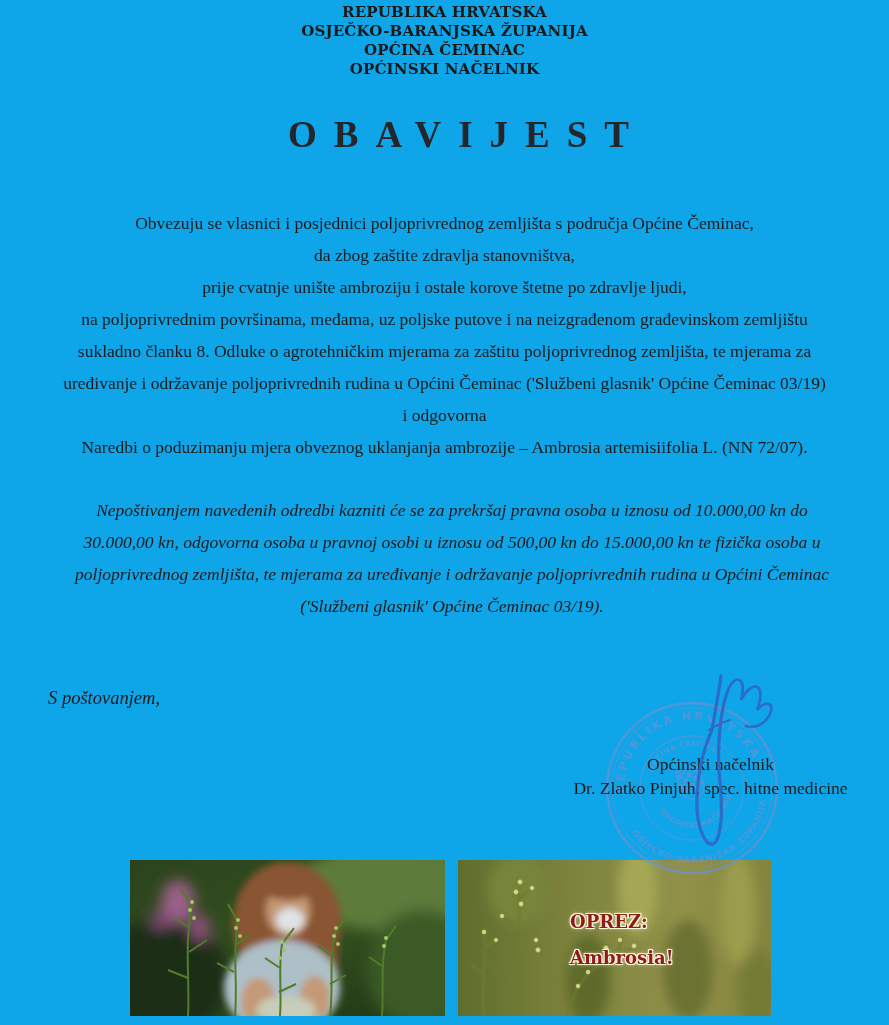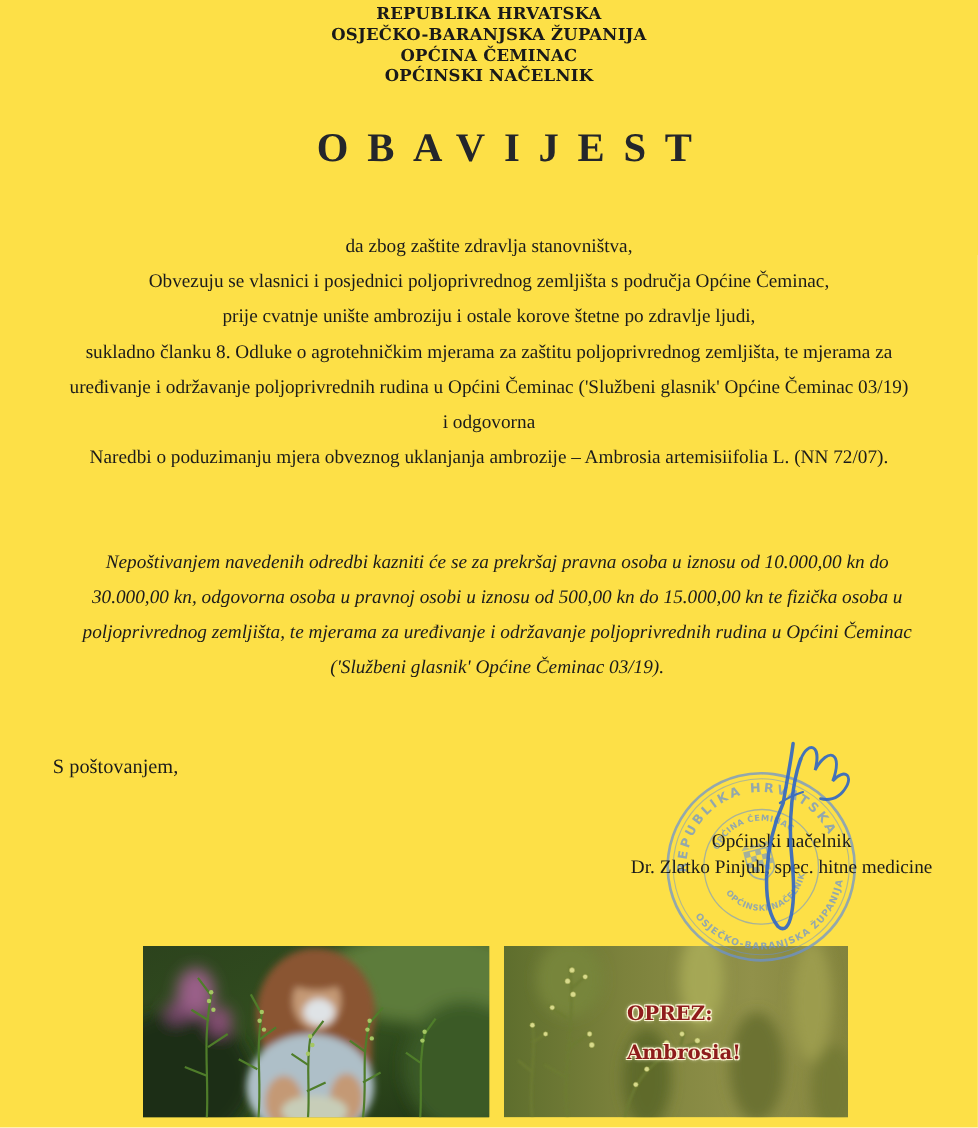--- a/index.html
+++ b/index.html
@@ -1,34 +1,34 @@
 <!DOCTYPE html>
 <html><head>
 <meta charset="utf-8">
 <style>
   html,body{margin:0;padding:0;background:#fff;}
-  .page{position:relative;width:889px;height:1025px;background:#fde047;overflow:hidden;
+  .page{position:relative;width:889px;height:1025px;background:#0ea5e9;overflow:hidden;
         font-family:"Liberation Serif",serif;color:#1b1b1b;}
 
   .header{position:absolute;top:3px;left:0;right:0;text-align:center;z-index:5;
           font-family:"DejaVu Serif",serif;font-weight:700;font-size:15px;line-height:19px;
           color:#191919;letter-spacing:.2px;}
 
   .title{position:absolute;top:113px;left:0;right:0;text-align:center;z-index:5;
          font-family:"Liberation Serif",serif;font-weight:700;font-size:37px;
          letter-spacing:17px;text-indent:17px;color:#24262b;margin-left:28px;}
 
   .bodytext{position:absolute;top:207px;left:0;width:889px;z-index:5;font-size:17.5px;}
   .bodytext .ln{height:32px;line-height:32px;text-align:center;white-space:nowrap;}
 
   .penalty{position:absolute;top:494px;left:0;width:889px;z-index:5;
            font-size:17.5px;font-style:italic;}
   .penalty .ln{height:32px;line-height:32px;text-align:center;white-space:nowrap;padding-left:15px;}
 
-  .closing{position:absolute;left:48px;top:688px;font-size:18.5px;z-index:5;}
+  .closing{position:absolute;left:48px;top:688px;font-size:18.5px;z-index:5;font-style:italic;}
 
   .sigblock{position:absolute;left:558px;top:752px;width:305px;text-align:center;
             font-size:17.5px;z-index:6;}
   .sigblock .role{line-height:24px;}
   .sigblock .name{line-height:24px;white-space:nowrap;}
 
   .stamp{position:absolute;left:592px;top:692px;width:200px;height:200px;z-index:4;}
   .autograph{position:absolute;left:635px;top:660px;width:160px;height:200px;z-index:7;}
 
   .photo{position:absolute;top:860px;height:156px;z-index:2;overflow:hidden;}
@@ -50,23 +50,24 @@
   <div class="header">
     <div>REPUBLIKA HRVATSKA</div>
     <div>OSJEČKO-BARANJSKA ŽUPANIJA</div>
     <div>OPĆINA ČEMINAC</div>
     <div>OPĆINSKI NAČELNIK</div>
   </div>
 
   <div class="title">OBAVIJEST</div>
 
   <div class="bodytext">
+    <div class="ln">Obvezuju se vlasnici i posjednici poljoprivrednog zemljišta s područja Općine Čeminac,</div>
     <div class="ln">da zbog zaštite zdravlja stanovništva,</div>
-    <div class="ln">Obvezuju se vlasnici i posjednici poljoprivrednog zemljišta s područja Općine Čeminac,</div>
     <div class="ln">prije cvatnje unište ambroziju i ostale korove štetne po zdravlje ljudi,</div>
+    <div class="ln">na poljoprivrednim površinama, međama, uz poljske putove i na neizgrađenom građevinskom zemljištu</div>
     <div class="ln">sukladno članku 8. Odluke o agrotehničkim mjerama za zaštitu poljoprivrednog zemljišta, te mjerama za</div>
     <div class="ln">uređivanje i održavanje poljoprivrednih rudina u Općini Čeminac ('Službeni glasnik' Općine Čeminac 03/19)</div>
     <div class="ln">i odgovorna</div>
     <div class="ln">Naredbi o poduzimanju mjera obveznog uklanjanja ambrozije – Ambrosia artemisiifolia L. (NN 72/07).</div>
   </div>
 
   <div class="penalty">
     <div class="ln">Nepoštivanjem navedenih odredbi kazniti će se za prekršaj pravna osoba u iznosu od 10.000,00 kn do</div>
     <div class="ln">30.000,00 kn, odgovorna osoba u pravnoj osobi u iznosu od 500,00 kn do 15.000,00 kn te fizička osoba u</div>
     <div class="ln">poljoprivrednog zemljišta, te mjerama za uređivanje i održavanje poljoprivrednih rudina u Općini Čeminac</div>

